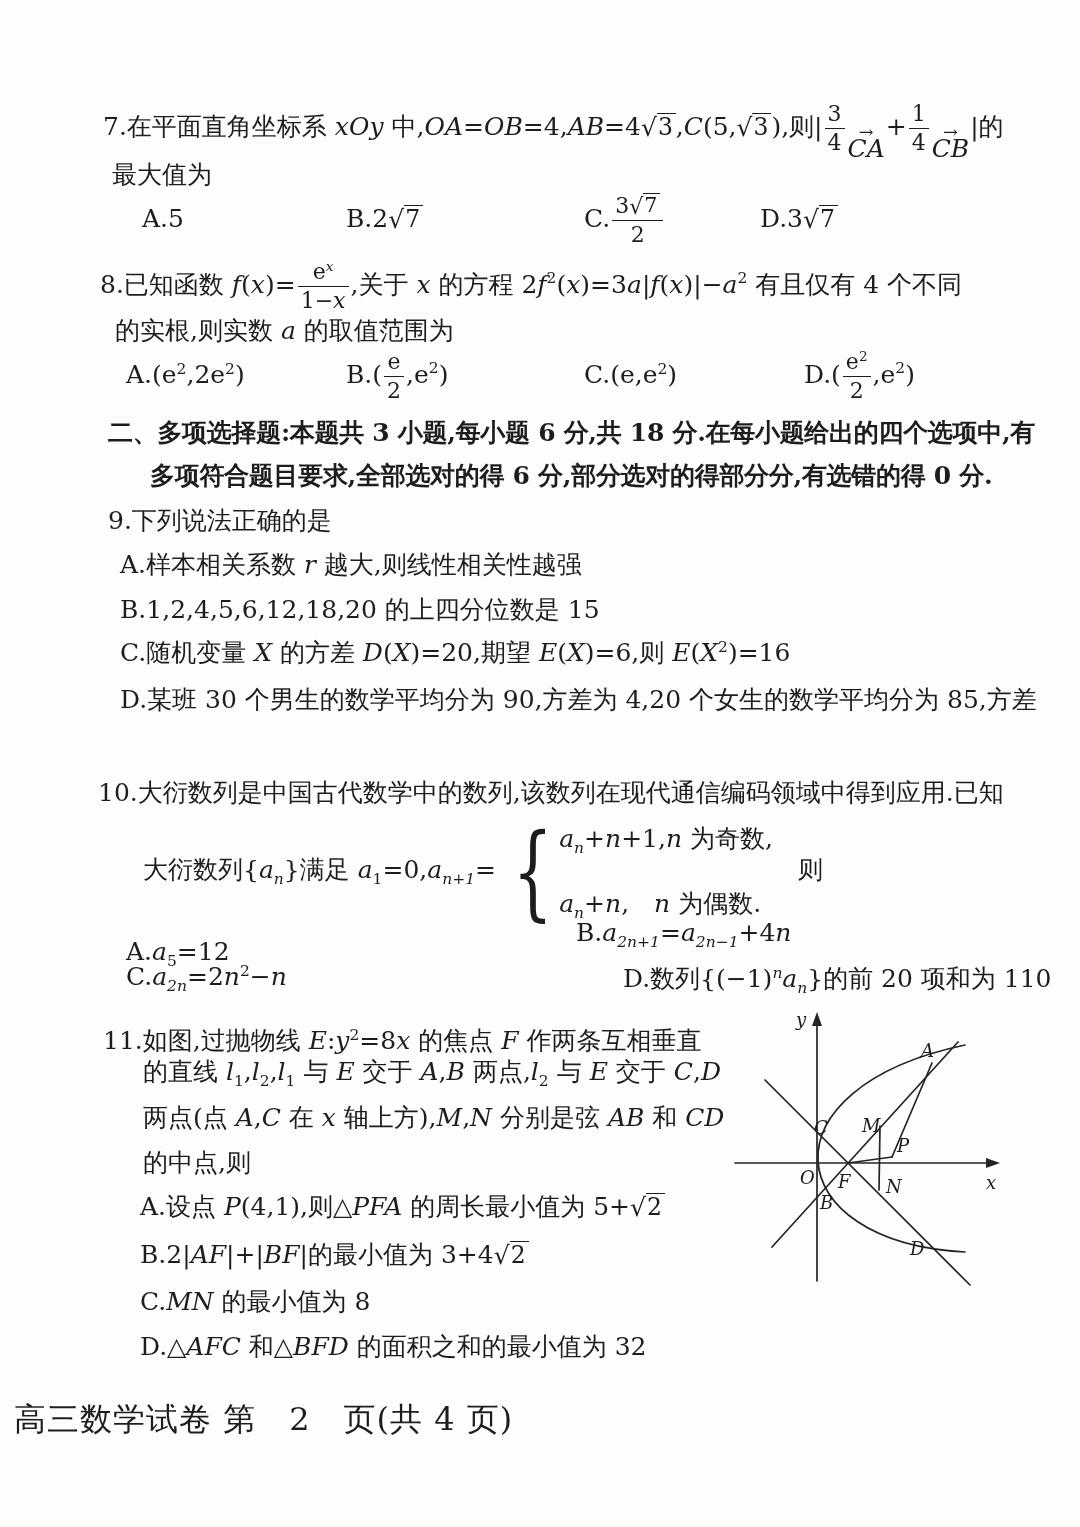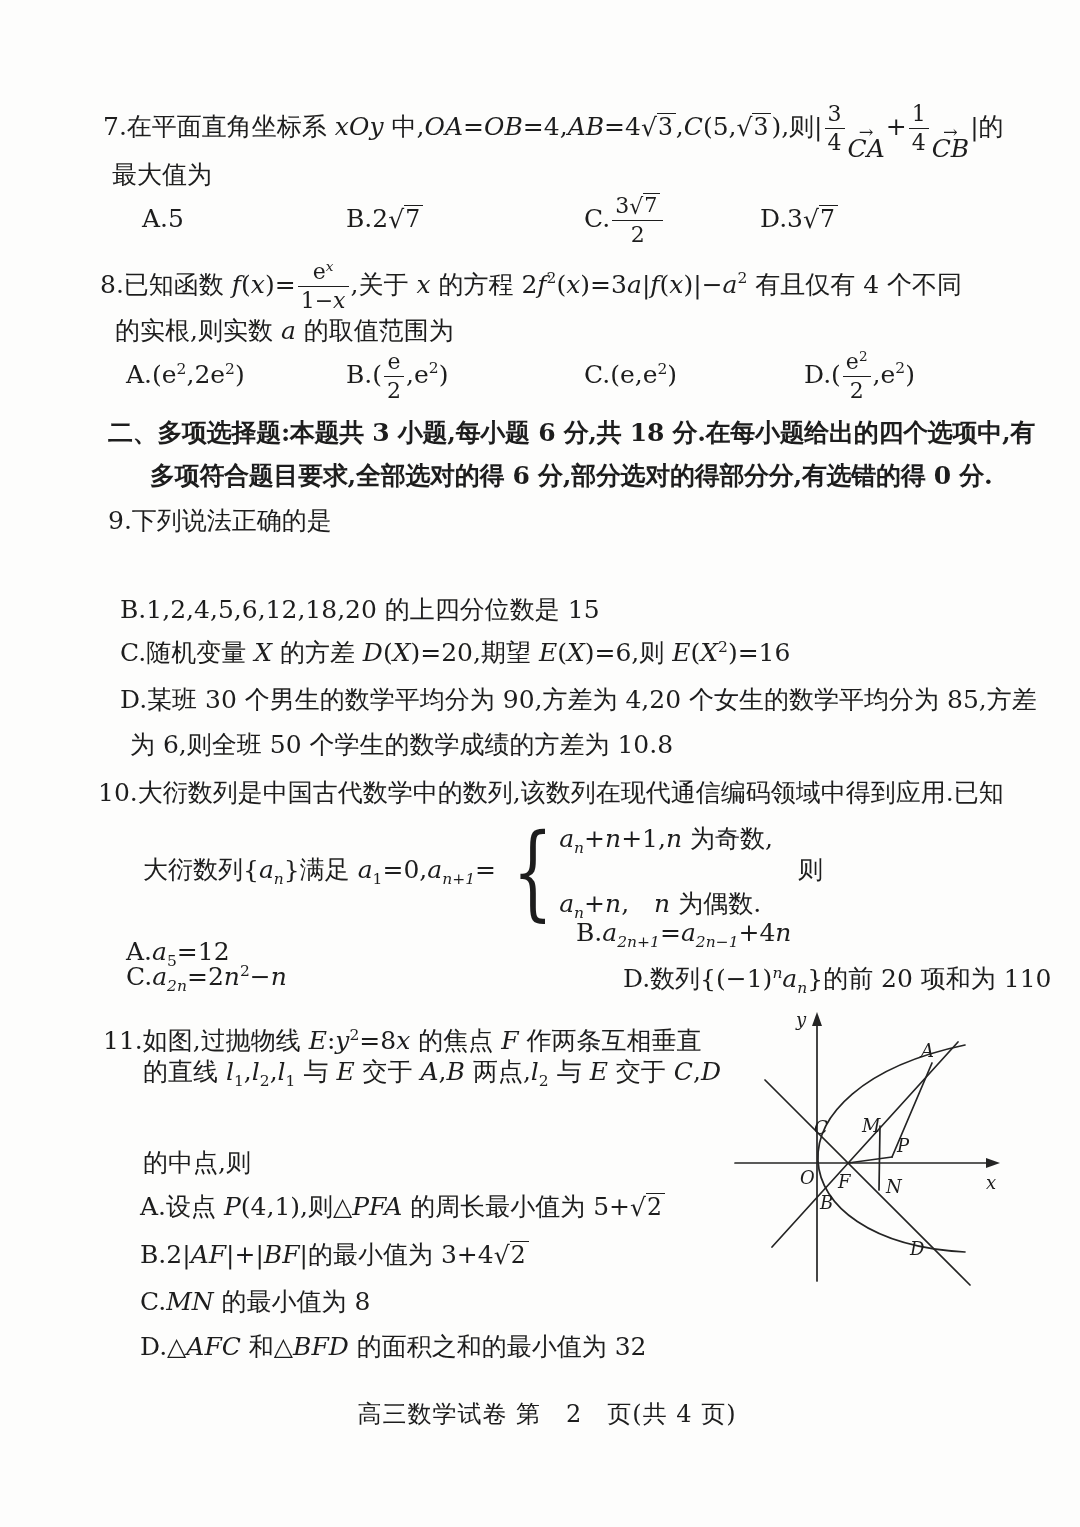--- a/index.html
+++ b/index.html
@@ -37,21 +37,21 @@
        vertical-align:-0.18em;line-height:0.8;margin:0 1px;}
   .vec .varr{font-size:0.7em;line-height:0.7;transform:translateY(-1px);}
   .cases{display:inline-flex;align-items:center;vertical-align:middle;margin-left:4px;}
   .cases .brace{font-size:4.1em;font-weight:200;line-height:0.85;
                 transform:scaleX(0.62);margin-right:-6px;color:#1d1d1d;}
   .cases .crows{display:inline-flex;flex-direction:column;gap:31px;text-align:left;}
   .figure{position:absolute;left:720px;top:1000px;}
   .figure text{font-size:18px;font-style:italic;fill:#1d1d1d;
                font-family:"DejaVu Serif","Liberation Serif",serif;}
   .figure .stroke{stroke:#242424;stroke-width:1.7;fill:none;stroke-linecap:round;}
-  .footer{position:absolute;left:14px;right:0;text-align:center;font-size:24px;letter-spacing:1px;}
+  .footer{position:absolute;left:14px;right:0;font-size:32px;letter-spacing:1px;}
 </style>
 </head>
 <body>
 
 <div class="page">
 
   <div class="ln" style="left:103px;top:100px;"><span>7.在平面直角坐标系 </span><span class="mi">xOy</span><span> 中,</span><span class="mi">OA</span><span>=</span><span class="mi">OB</span><span>=4,</span><span class="mi">AB</span><span>=4</span><span class="sqrt">
         <span class="rad">√</span>
         <span class="rbody"><span>3</span></span>
       </span><span>,</span><span class="mi">C</span><span>(5,</span><span class="sqrt">
@@ -105,44 +105,45 @@
     <span class="opt" style="left:804px;top:0;"><span>D.(</span><span class="frac">
           <span class="num"><span>e</span><sup>2</sup></span>
           <span class="den"><span>2</span></span>
         </span><span>,e</span><sup>2</sup><span>)</span></span>
   </div>
 
   <div class="ln bold" style="left:108px;top:416px;"><span>二、多项选择题:本题共 3 小题,每小题 6 分,共 18 分.在每小题给出的四个选项中,有</span></div>
   <div class="ln bold" style="left:150px;top:459px;"><span>多项符合题目要求,全部选对的得 6 分,部分选对的得部分分,有选错的得 0 分.</span></div>
 
   <div class="ln" style="left:108px;top:504px;"><span>9.下列说法正确的是</span></div>
+  <div class="ln" style="left:120px;top:548px;"><span>A.样本相关系数 </span><span class="mi">r</span><span> 越大,则线性相关性越强</span></div>
   <div class="ln" style="left:120px;top:593px;"><span>B.1,2,4,5,6,12,18,20 的上四分位数是 15</span></div>
   <div class="ln" style="left:120px;top:636px;"><span>C.随机变量 </span><span class="mi">X</span><span> 的方差 </span><span class="mi">D</span><span>(</span><span class="mi">X</span><span>)=20,期望 </span><span class="mi">E</span><span>(</span><span class="mi">X</span><span>)=6,则 </span><span class="mi">E</span><span>(</span><span class="mi">X</span><sup>2</sup><span>)=16</span></div>
   <div class="ln" style="left:120px;top:683px;"><span>D.某班 30 个男生的数学平均分为 90,方差为 4,20 个女生的数学平均分为 85,方差</span></div>
-  <div class="ln" style="left:130px;top:728px;"><span>为 6,则全班 50 个学生的数学成绩的方差为 10.8</span></div>
 
   <div class="ln" style="left:98px;top:776px;"><span>10.大衍数列是中国古代数学中的数列,该数列在现代通信编码领域中得到应用.已知</span></div>
   <div class="ln" style="left:143px;top:822px;"><span>大衍数列{</span><span class="mi">a</span><sub class="mi">n</sub><span>}满足 </span><span class="mi">a</span><sub>1</sub><span>=0,</span><span class="mi">a</span><sub class="mi">n+1</sub><span>=</span><span class="cases">
         <span class="brace">{</span>
         <span class="crows">
           <span class="crow"><span class="mi">a</span><sub class="mi">n</sub><span>+</span><span class="mi">n</span><span>+1,</span><span class="mi">n</span><span> 为奇数,</span></span>
           <span class="crow"><span class="mi">a</span><sub class="mi">n</sub><span>+</span><span class="mi">n</span><span>,　</span><span class="mi">n</span><span> 为偶数.</span></span>
         </span>
       </span><span>　则</span></div>
   <div class="optrow" style="top:918px;">
     <span class="opt" style="left:126px;margin-top:19px;"><span>A.</span><span class="mi">a</span><sub>5</sub><span>=12</span></span>
     <span class="opt" style="left:576px;"><span>B.</span><span class="mi">a</span><sub class="mi">2n+1</sub><span>=</span><span class="mi">a</span><sub class="mi">2n−1</sub><span>+4</span><span class="mi">n</span></span>
   </div>
   <div class="optrow" style="top:962px;">
     <span class="opt" style="left:126px;"><span>C.</span><span class="mi">a</span><sub class="mi">2n</sub><span>=2</span><span class="mi">n</span><sup>2</sup><span>−</span><span class="mi">n</span></span>
     <span class="opt" style="left:611px;margin-left:12px;"><span>D.数列{(−1)</span><sup class="mi">n</sup><span class="mi">a</span><sub class="mi">n</sub><span>}的前 20 项和为 110</span></span>
   </div>
 
   <div class="ln" style="left:103px;top:1008px;margin-top:16px;"><span>11.如图,过抛物线 </span><span class="mi">E</span><span>:</span><span class="mi">y</span><sup>2</sup><span>=8</span><span class="mi">x</span><span> 的焦点 </span><span class="mi">F</span><span> 作两条互相垂直</span></div>
   <div class="ln" style="left:143px;top:1055px;"><span>的直线 </span><span class="mi">l</span><sub>1</sub><span>,</span><span class="mi">l</span><sub>2</sub><span>,</span><span class="mi">l</span><sub>1</sub><span> 与 </span><span class="mi">E</span><span> 交于 </span><span class="mi">A</span><span>,</span><span class="mi">B</span><span> 两点,</span><span class="mi">l</span><sub>2</sub><span> 与 </span><span class="mi">E</span><span> 交于 </span><span class="mi">C</span><span>,</span><span class="mi">D</span></div>
+  <div class="ln" style="left:143px;top:1101px;"><span>两点(点 </span><span class="mi">A</span><span>,</span><span class="mi">C</span><span> 在 </span><span class="mi">x</span><span> 轴上方),</span><span class="mi">M</span><span>,</span><span class="mi">N</span><span> 分别是弦 </span><span class="mi">AB</span><span> 和 </span><span class="mi">CD</span></div>
   <div class="ln" style="left:143px;top:1146px;"><span>的中点,则</span></div>
   <div class="ln" style="left:140px;top:1190px;"><span>A.设点 </span><span class="mi">P</span><span>(4,1),则△</span><span class="mi">PFA</span><span> 的周长最小值为 5+</span><span class="sqrt">
         <span class="rad">√</span>
         <span class="rbody"><span>2</span></span>
       </span></div>
   <div class="ln" style="left:140px;top:1238px;"><span>B.2|</span><span class="mi">AF</span><span>|+|</span><span class="mi">BF</span><span>|的最小值为 3+4</span><span class="sqrt">
         <span class="rad">√</span>
         <span class="rbody"><span>2</span></span>
       </span></div>
   <div class="ln" style="left:140px;top:1285px;"><span>C.</span><span class="mi">MN</span><span> 的最小值为 8</span></div>

